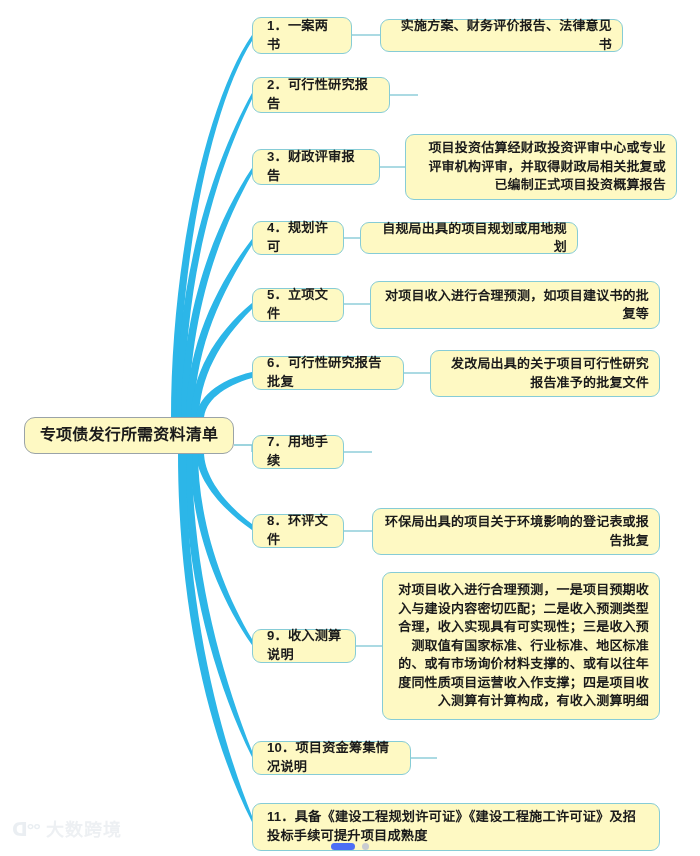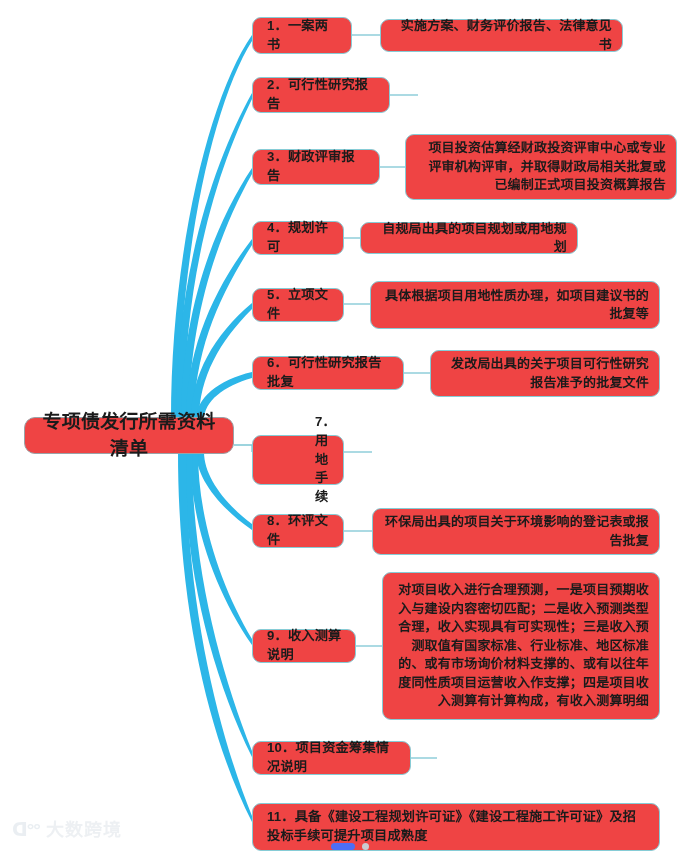--- a/index.html
+++ b/index.html
@@ -33,21 +33,21 @@
     height: 856px;
     pointer-events: none;
   }
   .branch-layer { z-index: 1; }
   .link-layer   { z-index: 2; }
 
   
   .node {
     position: absolute;
     box-sizing: border-box;
-    background: #ef4444;
+    background: #fef9c3;
     border: 1.4px solid #86ccd6;
     border-radius: 9px;
     z-index: 3;
     display: flex;
     align-items: center;
     color: #1b1b1b;
     line-height: 1.42;
   }
   .node.root {
     border: 1.4px solid #9aa3a8;
@@ -59,21 +59,21 @@
     display: block;
     width: 100%;
     padding: 0 11px;
     font-size: 13.2px;
     font-weight: 700;
     letter-spacing: 0.2px;
     white-space: pre-line;
   }
   .node.root .node-text {
     text-align: center;
-    font-size: 19px;
+    font-size: 16px;
   }
   .node.topic .node-text {
     text-align: left;
     padding-left: 14px;
   }
   .node.detail .node-text {
     text-align: right;
     font-size: 13px;
     font-weight: 700;
     padding: 0 10px;
@@ -196,31 +196,31 @@
     <span class="node-text">4．规划许可</span>
   </div>
   <div class="node detail" style="left:360px; top:222px; width:218px; height:32px;">
     <span class="node-text">自规局出具的项目规划或用地规划</span>
   </div>
 
   <div class="node topic" style="left:252px; top:288px; width:92px; height:34px;">
     <span class="node-text">5．立项文件</span>
   </div>
   <div class="node detail multiline" style="left:370px; top:281px; width:290px; height:48px;">
-    <span class="node-text">具体根据项目用地性质办理，如项目建议书的批复等</span>
+    <span class="node-text">对项目收入进行合理预测，如项目建议书的批复等</span>
   </div>
 
   <div class="node topic" style="left:252px; top:356px; width:152px; height:34px;">
     <span class="node-text">6．可行性研究报告批复</span>
   </div>
   <div class="node detail multiline" style="left:430px; top:350px; width:230px; height:47px;">
     <span class="node-text">发改局出具的关于项目可行性研究报告准予的批复文件</span>
   </div>
 
-  <div class="node topic" style="left:252px; top:435px; width:92px; height:50px;padding-left:48px;">
+  <div class="node topic" style="left:252px; top:435px; width:92px; height:34px;">
     <span class="node-text">7．用地手续</span>
   </div>
 
   <div class="node topic" style="left:252px; top:514px; width:92px; height:34px;">
     <span class="node-text">8．环评文件</span>
   </div>
   <div class="node detail multiline" style="left:372px; top:508px; width:288px; height:47px;">
     <span class="node-text">环保局出具的项目关于环境影响的登记表或报告批复</span>
   </div>
 

